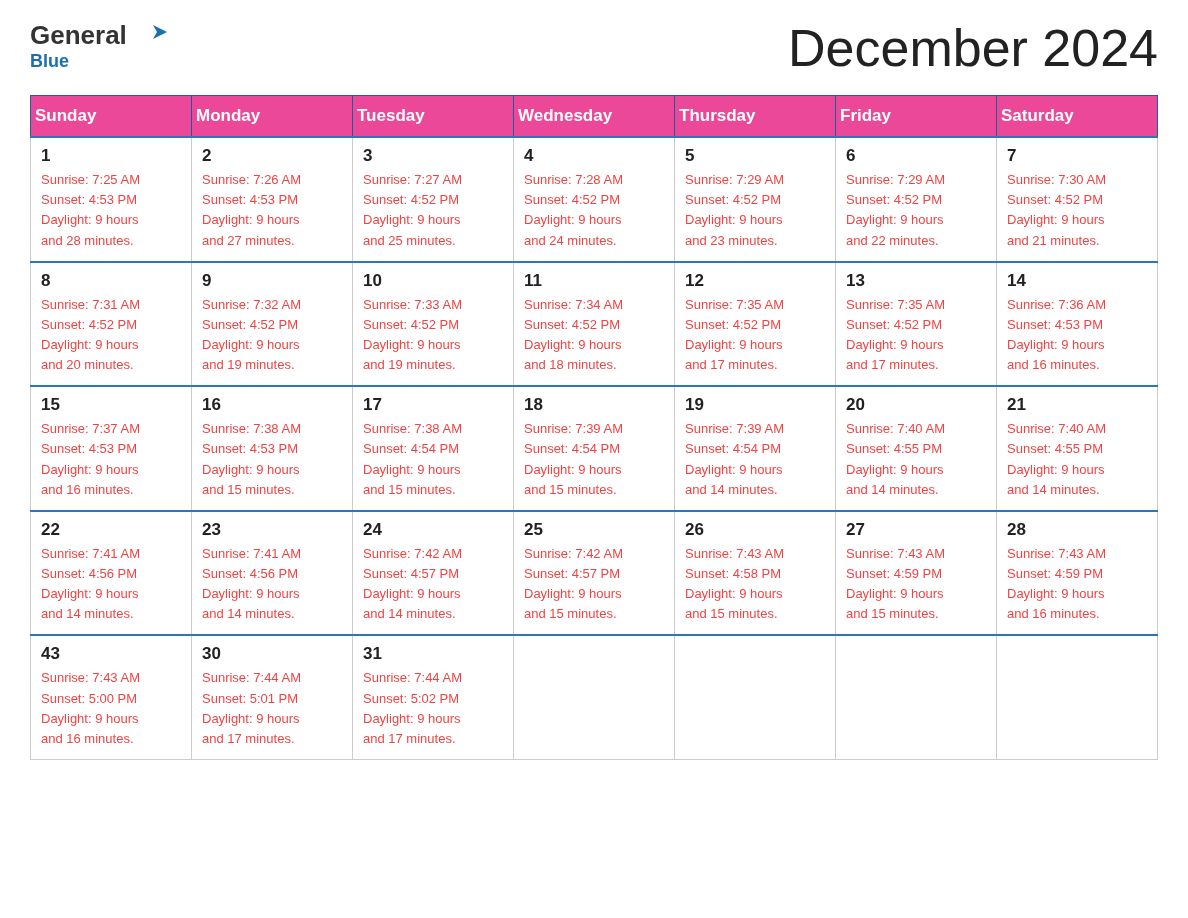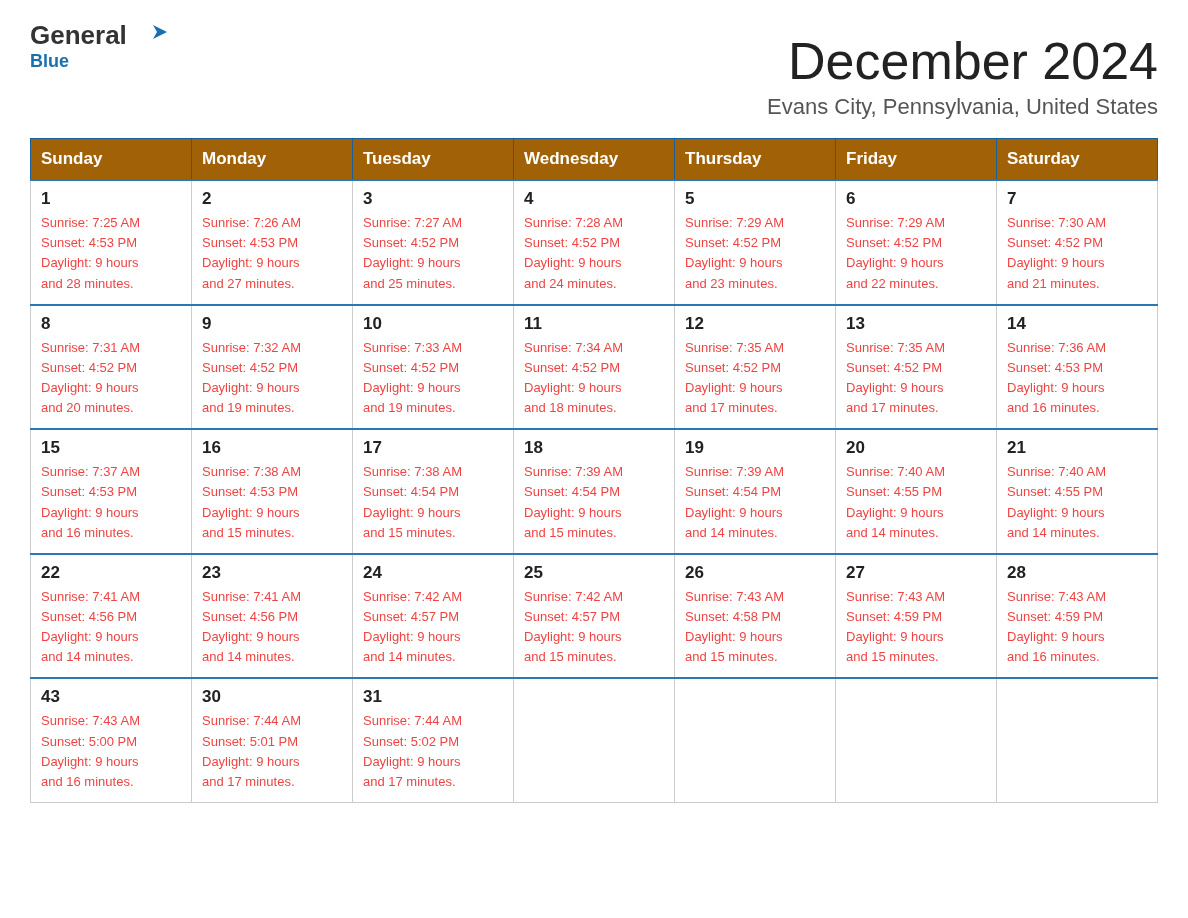--- a/index.html
+++ b/index.html
@@ -22,38 +22,37 @@
       align-items: flex-start;
     }
     .title-block {
       text-align: right;
     }
     .main-title {
       font-size: 52px;
       font-weight: 400;
       color: #222;
       line-height: 1.1;
-      margin-top: 13px;
     }
     .subtitle {
       font-size: 22px;
       color: #555;
       margin-top: 4px;
     }
     table {
       width: 100%;
       border-collapse: collapse;
       table-layout: fixed;
     }
     thead th {
-      background-color: #a16207;
+      background-color: #ec4899;
       color: #fff;
       font-size: 17px;
       font-weight: 600;
-      padding: 10px 10px;
+      padding: 10px 4px;
       text-align: left;
       border: 1px solid #1a5f96;
     }
     tbody td {
       vertical-align: top;
       padding: 8px 10px 10px 10px;
       border: 1px solid #ccc;
       border-top: 2px solid #2a78b5;
       font-size: 13.5px;
       color: #333;
@@ -111,21 +110,20 @@
           <polygon points="6,4 20,11 6,18 10,11" fill="#1a6fad"></polygon>
         </svg>
       </span>
     </div>
     <div>
       <span class="logo-text-blue">Blue</span>
     </div>
   </div>
   <div class="title-block">
     <div class="main-title">December 2024</div>
-    <div class="subtitle">Evans City, Pennsylvania, United States</div>
   </div>
 </div>
 
 <table>
   <thead>
     <tr>
     <th>Sunday</th>
         <th>Monday</th>
         <th>Tuesday</th>
         <th>Wednesday</th>

